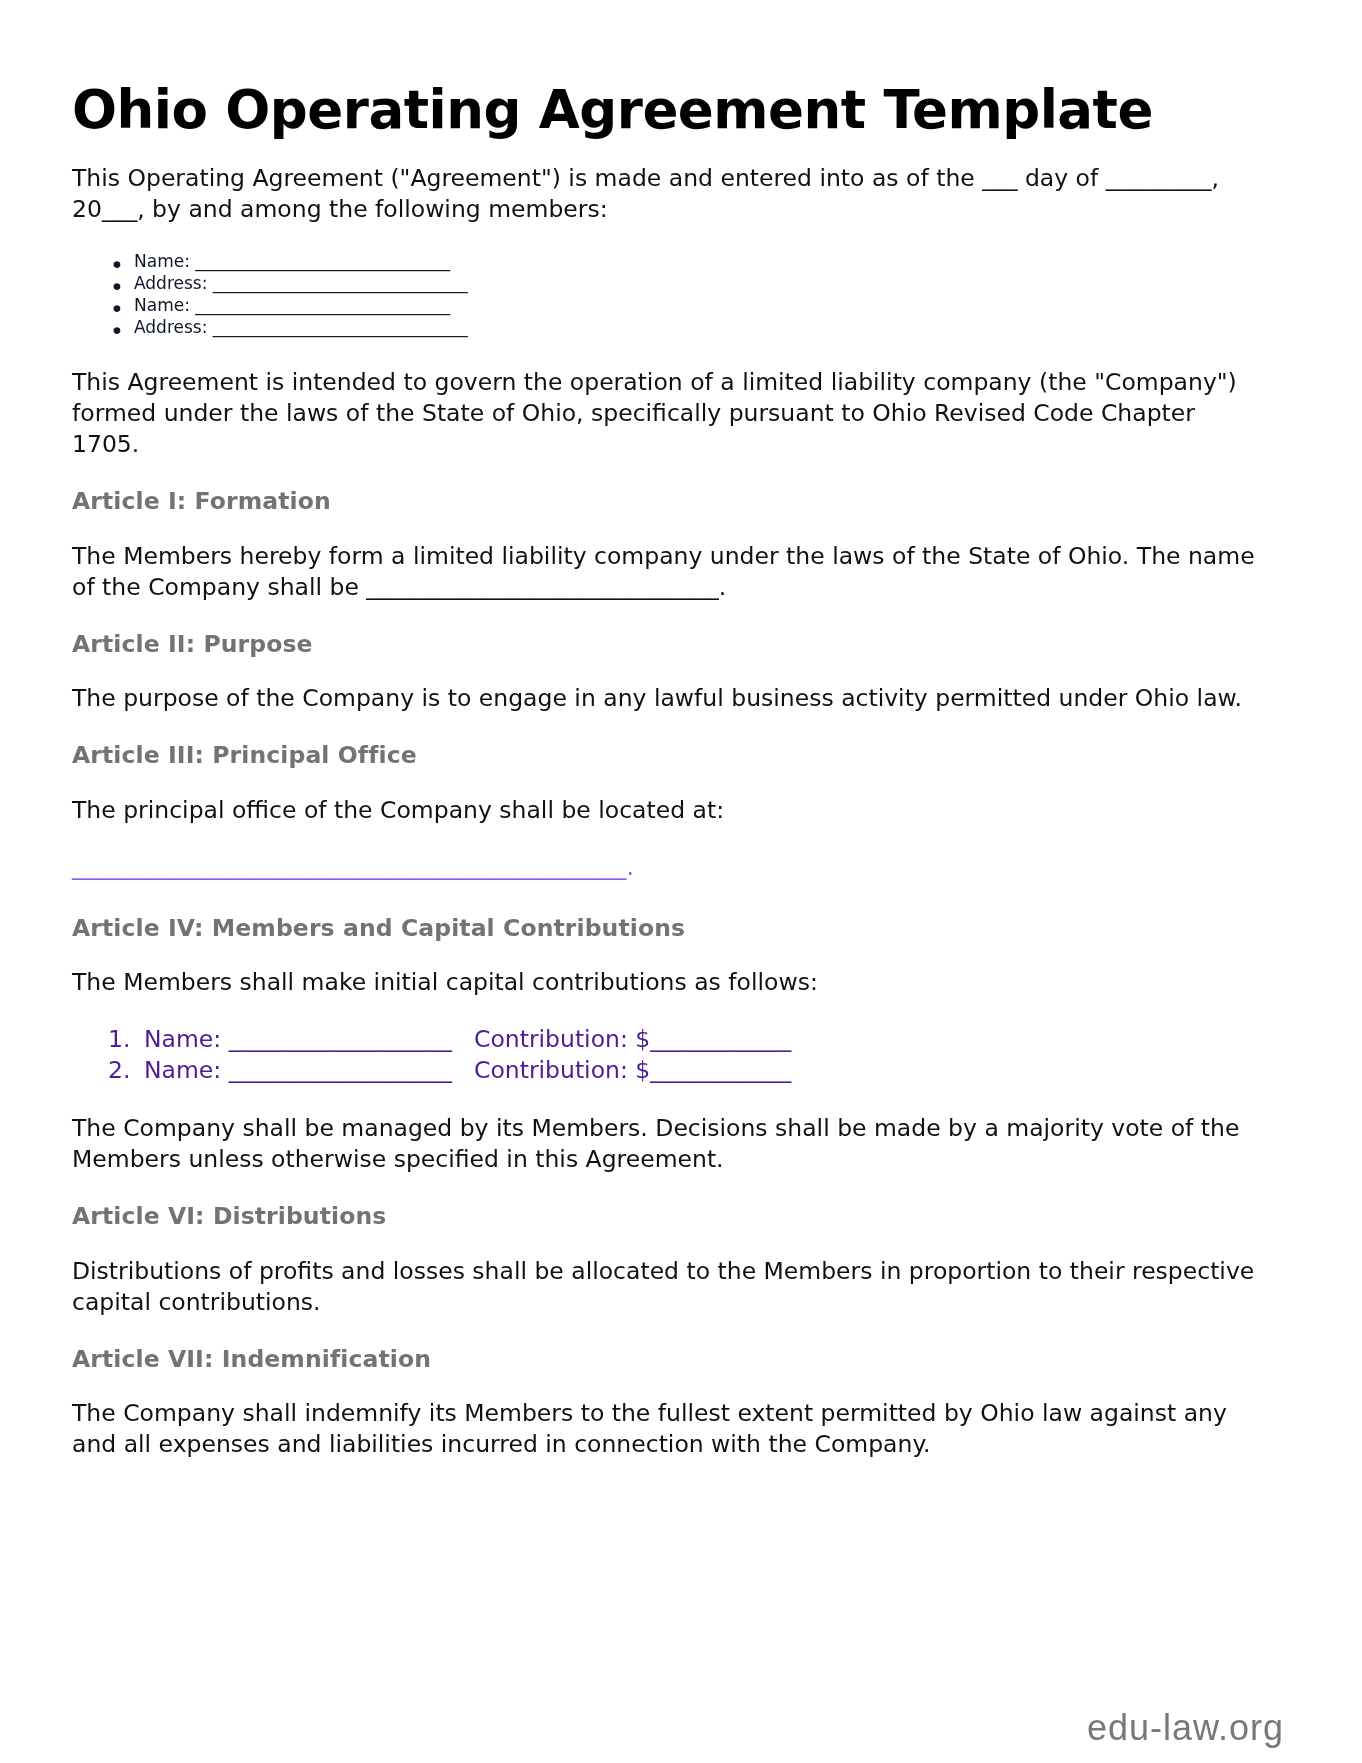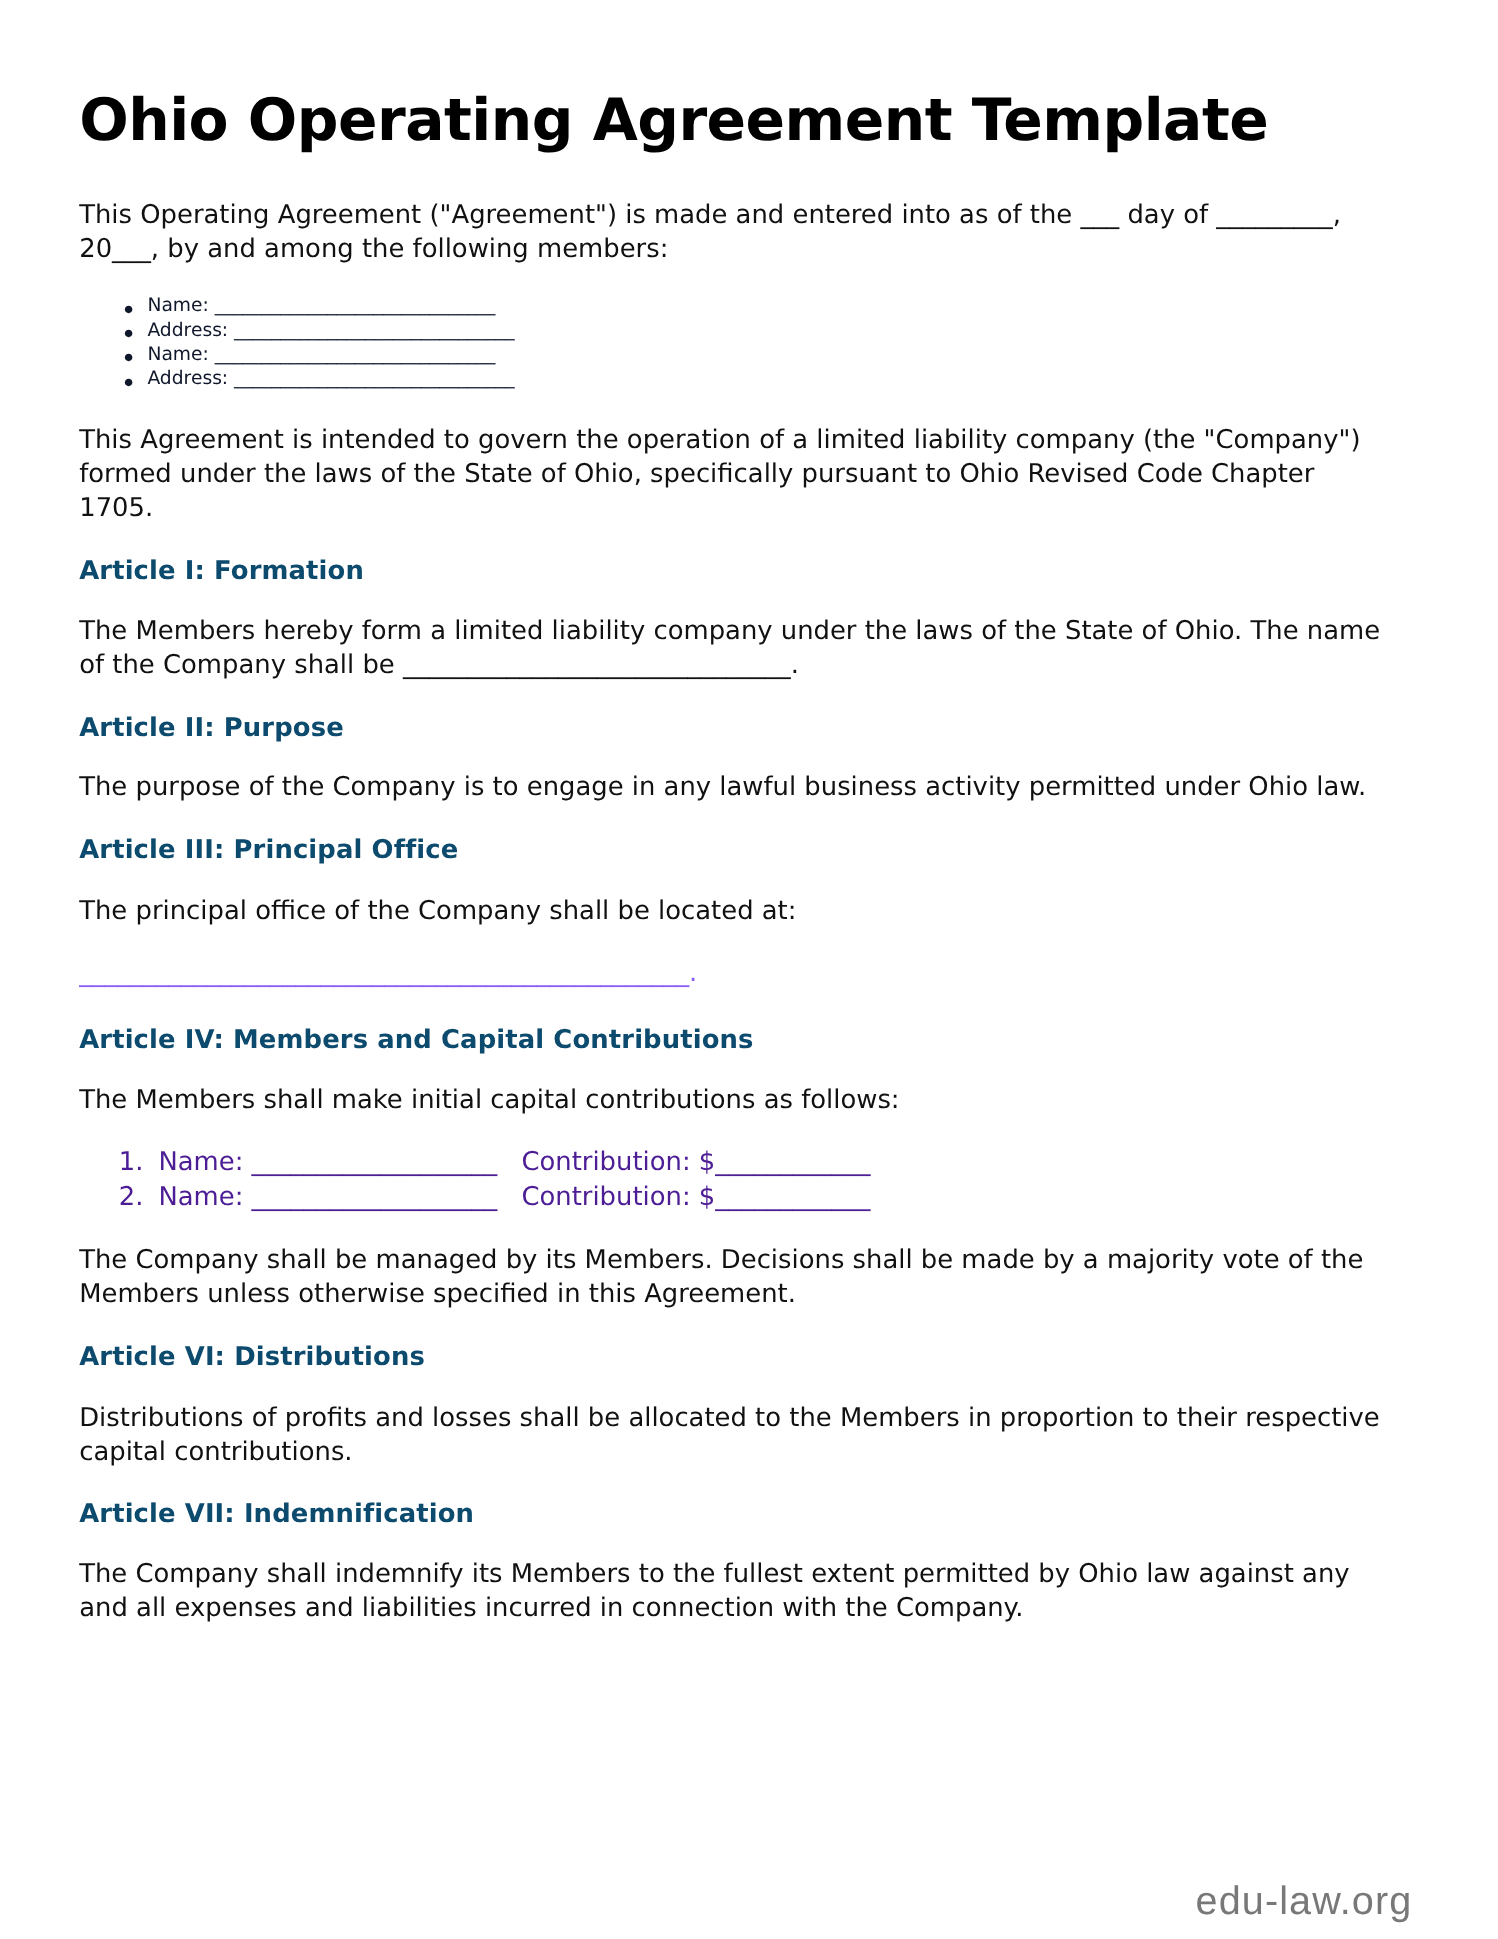--- a/index.html
+++ b/index.html
@@ -21,36 +21,36 @@
     height: 1763px;
     padding: 62px 78px 0 72px;
     position: relative;
     background: #ffffff;
   }
   .doc-title {
     font-size: 53px;
     font-weight: bold;
     letter-spacing: -0.5px;
     line-height: 1.12;
-    margin: 18px 0 41px 0;
+    margin: 18px 0 24px 0;
     color: #000;
   }
   p.body-text {
     font-size: 23.5px;
     line-height: 1.32;
     margin: 0 0 26px 0;
     color: #111;
     max-width: 1190px;
   }
   h2.article-heading {
     font-size: 23.5px;
     font-weight: bold;
     line-height: 1.3;
     margin: 0 0 24px 0;
-    color: #0c4a6e;
+    color: #737373;
     letter-spacing: 0.1px;
   }
   ul.member-list {
     list-style: none;
     margin: 0 0 28px 0;
     padding: 0 0 0 38px;
   }
   ul.member-list li {
     font-size: 17px;
     line-height: 1.29;

